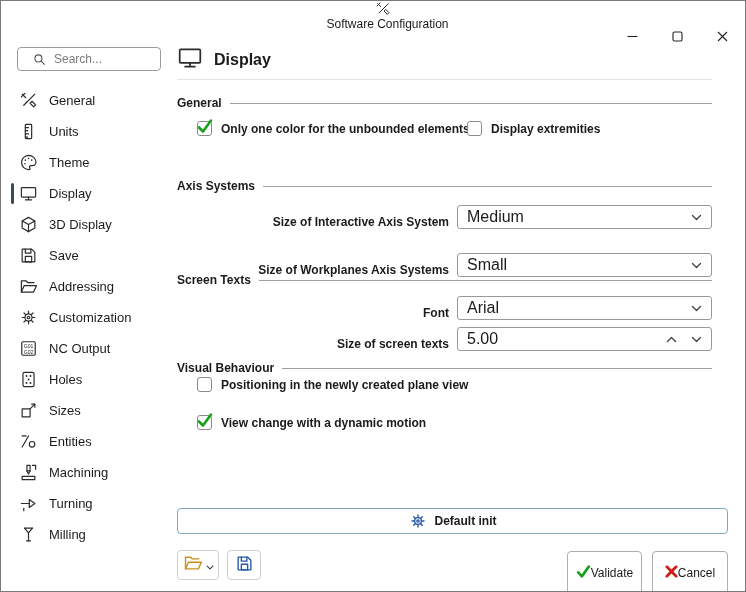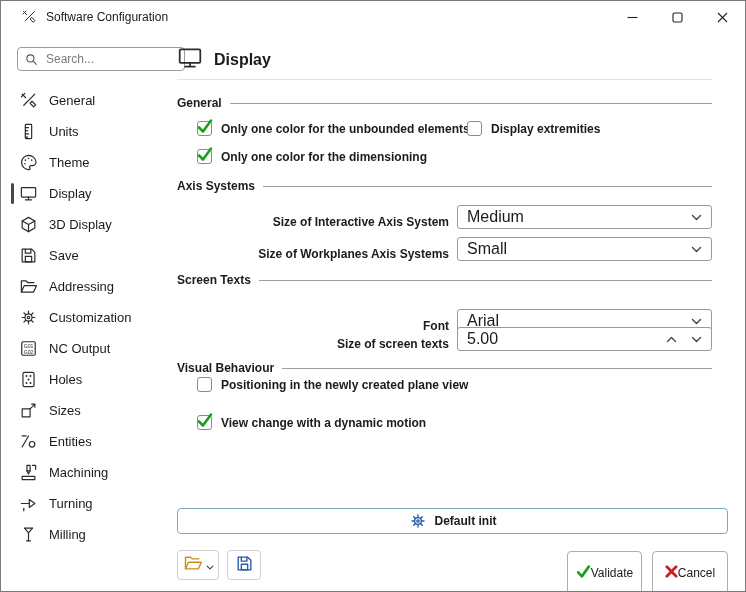--- a/index.html
+++ b/index.html
@@ -2,29 +2,29 @@
 <html><head>
 <meta charset="utf-8">
 <style>
   html,body { margin:0; padding:0; background:#e9e9e9; }
   .window {
     position:relative; width:746px; height:592px; box-sizing:border-box;
     background:#ffffff; border:1px solid #7a7a7a; overflow:hidden;
     font-family:"Liberation Sans", sans-serif; color:#1b1b1b;
   }
   
-  .titlebar { position:absolute; top:0; left:0; right:0; height:32px; display:flex; align-items:center; padding-left:20px; background:#fff; }
+  .titlebar { position:absolute; top:0; left:0; right:0; height:32px; display:flex; align-items:center; padding-left:20px; background:#fff;flex-direction:column; }
   .app-icon { display:flex; align-items:center; }
   .title { font-size:12px; margin-left:9px; }
   .win-controls { margin-left:auto; display:flex; height:100%; }
   .win-btn { width:45px; height:100%; display:flex; align-items:center; justify-content:center; cursor:default; }
 
   
-  .search { position:absolute; left:16px; top:46px; width:168px; height:24px; box-sizing:border-box;
-    border:1px solid #9b9b9b; border-radius:4px; display:flex; align-items:center; gap:6px; padding:0 7px; background:#fff; }
+  .search { position:absolute; left:16px; top:46px; width:144px; height:24px; box-sizing:border-box;
+    border:1px solid #9b9b9b; border-radius:4px; display:flex; align-items:center; gap:6px; padding:0 15px; background:#fff; }
   .search input { border:none; outline:none; width:100%; font-size:12px; font-family:"Liberation Sans", sans-serif; color:#333; background:transparent; }
   .search input::placeholder { color:#7c7c7c; }
   .nav { position:absolute; left:0; top:84px; width:170px; }
   .nav-item { position:relative; display:flex; align-items:center; gap:11px; height:31px; padding-left:17px; cursor:default; }
   .nav-item.selected::before { content:""; position:absolute; left:10px; top:5px; width:3px; height:21px; background:#3b4a55; border-radius:2px; }
   .nav-icon { display:flex; align-items:center; width:20px; justify-content:center; }
   .nav-label { font-size:13px; }
   .ico svg { fill:none; stroke:#2b2b2b; stroke-width:1.5; stroke-linecap:round; stroke-linejoin:round; }
 
   
@@ -304,64 +304,56 @@
     <span class="cb-label">Only one color for the unbounded elements</span>
   </div>
 
   <div class="cb-row" style="left:466px; top:120px;">
     <span class="cb">
       
     </span>
     <span class="cb-label">Display extremities</span>
   </div>
 
-  <div class="cb-row" style="left:196px; top:148px;">
-    <span class="cb checked">
-      <svg width="16" height="15" viewBox="0 0 16 15">
-          <polyline points="2,8.5 6,12.5 14,1.5" fill="none" stroke="#18a018" stroke-width="2.6" stroke-linecap="round" stroke-linejoin="round"></polyline>
-        </svg>
-    </span>
-    <span class="cb-label">Only one color for the dimensioning</span>
-  </div>
 
   <div class="section-head" style="top:178px;">
     <span class="lbl">Axis Systems</span>
     <span class="rule"></span>
   </div>
 
   <div class="field-row" style="top:204px;">
     <span class="field-label">Size of Interactive Axis System</span>
     <div class="combo">
       <span class="grow">Medium</span>
       <span class="chev">
         <svg width="11" height="7" viewBox="0 0 11 7">
             <path d="M1.5 1.5 5.5 5.5 9.5 1.5" fill="none" stroke="#444" stroke-width="1.4" stroke-linecap="round" stroke-linejoin="round"></path>
           </svg>
       </span>
     </div>
   </div>
 
-  <div class="field-row" style="top:236px;">
+  <div class="field-row" style="top:252px;">
     <span class="field-label">Size of Workplanes Axis Systems</span>
     <div class="combo">
       <span class="grow">Small</span>
       <span class="chev">
         <svg width="11" height="7" viewBox="0 0 11 7">
             <path d="M1.5 1.5 5.5 5.5 9.5 1.5" fill="none" stroke="#444" stroke-width="1.4" stroke-linecap="round" stroke-linejoin="round"></path>
           </svg>
       </span>
     </div>
   </div>
 
   <div class="section-head" style="top:272px;">
     <span class="lbl">Screen Texts</span>
     <span class="rule"></span>
   </div>
 
-  <div class="field-row" style="top:308px;">
+  <div class="field-row" style="top:295px;">
     <span class="field-label">Font</span>
     <div class="combo">
       <span class="grow">Arial</span>
       <span class="chev">
         <svg width="11" height="7" viewBox="0 0 11 7">
             <path d="M1.5 1.5 5.5 5.5 9.5 1.5" fill="none" stroke="#444" stroke-width="1.4" stroke-linecap="round" stroke-linejoin="round"></path>
           </svg>
       </span>
     </div>
   </div>

